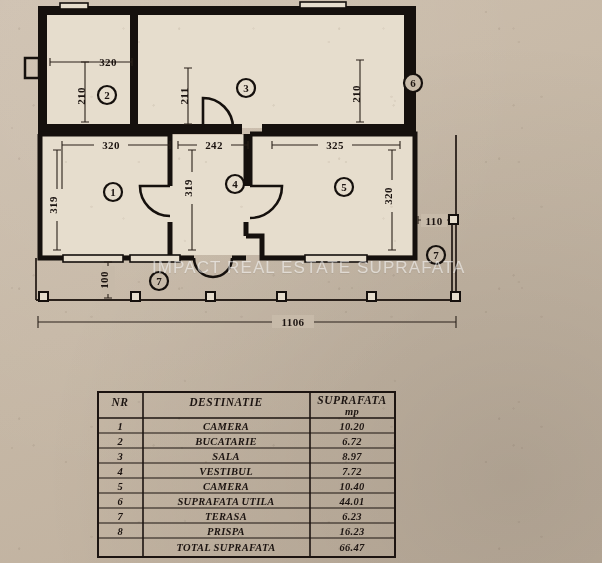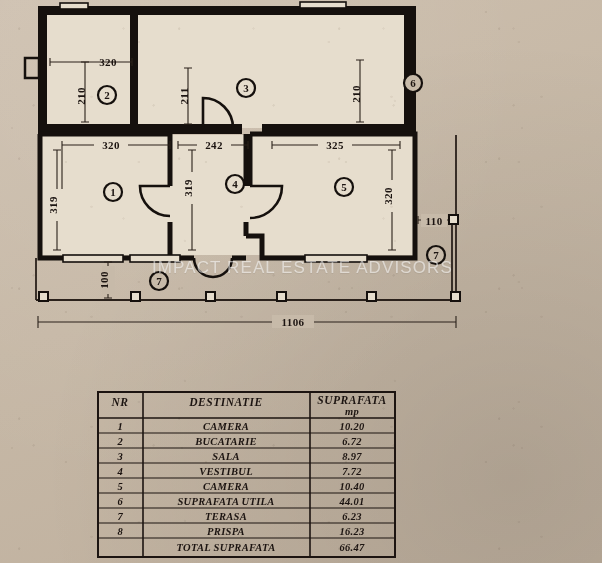--- a/index.html
+++ b/index.html
@@ -238,21 +238,21 @@
         <circle cx="436" cy="255" r="9" fill="#c7baa9" stroke="#15100d" stroke-width="2.2"></circle>
         <text class="marknum" x="436" y="259" text-anchor="middle">7</text>
       </g>
       <g>
         <circle cx="159" cy="281" r="9" fill="#c7baa9" stroke="#15100d" stroke-width="2.2"></circle>
         <text class="marknum" x="159" y="285" text-anchor="middle">7</text>
       </g>
     </g>
   </svg>
 
-  <div class="wm">IMPACT REAL ESTATE ADVISORS</div>
+  <div class="wm">IMPACT REAL ESTATE SUPRAFATA</div>
 
   <svg id="table-svg" width="602" height="563" viewBox="0 0 602 563" style="pointer-events:none">
     <g>
 
       <rect x="98" y="392" width="297" height="165" fill="none" stroke="#1c1411" stroke-width="2"></rect>
 
       <line x1="143" y1="392" x2="143" y2="557" stroke="#1c1411" stroke-width="1.6"></line>
       <line x1="310" y1="392" x2="310" y2="557" stroke="#1c1411" stroke-width="1.6"></line>
 
       <line x1="98" y1="418" x2="395" y2="418" stroke="#1c1411" stroke-width="1.6"></line>

